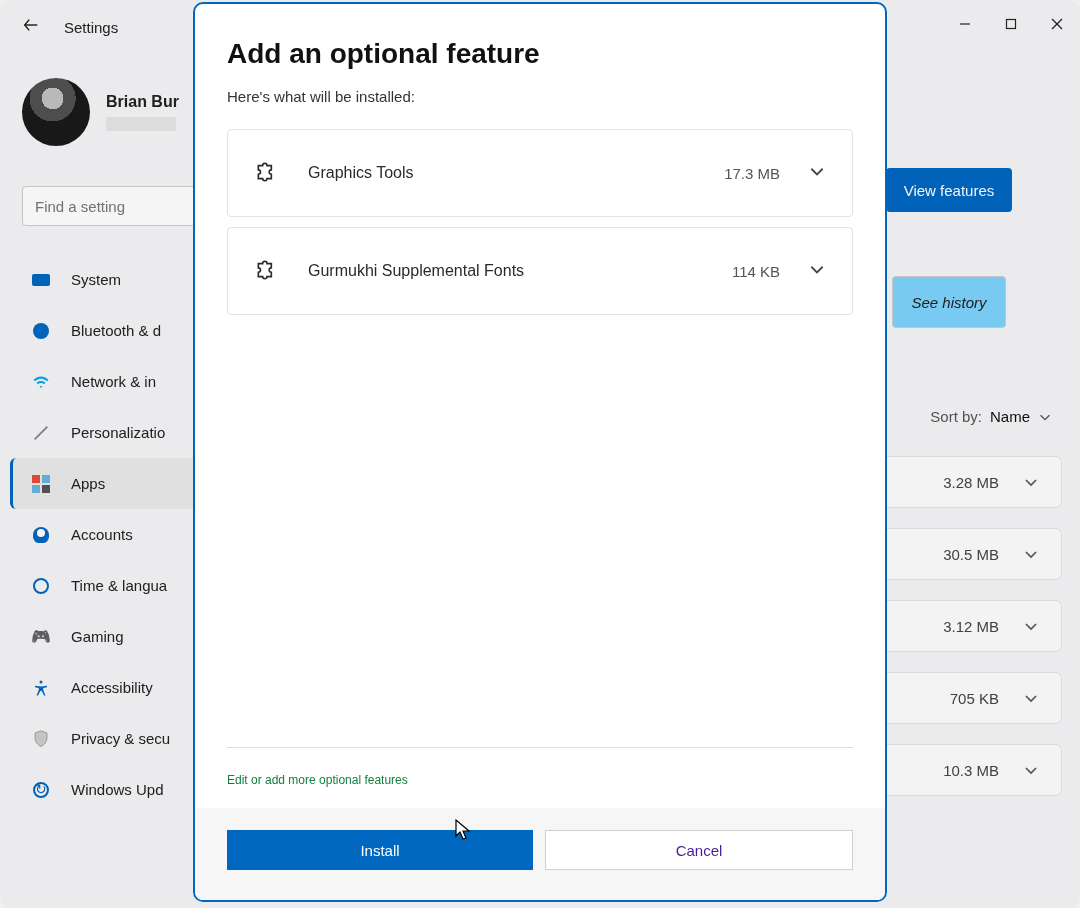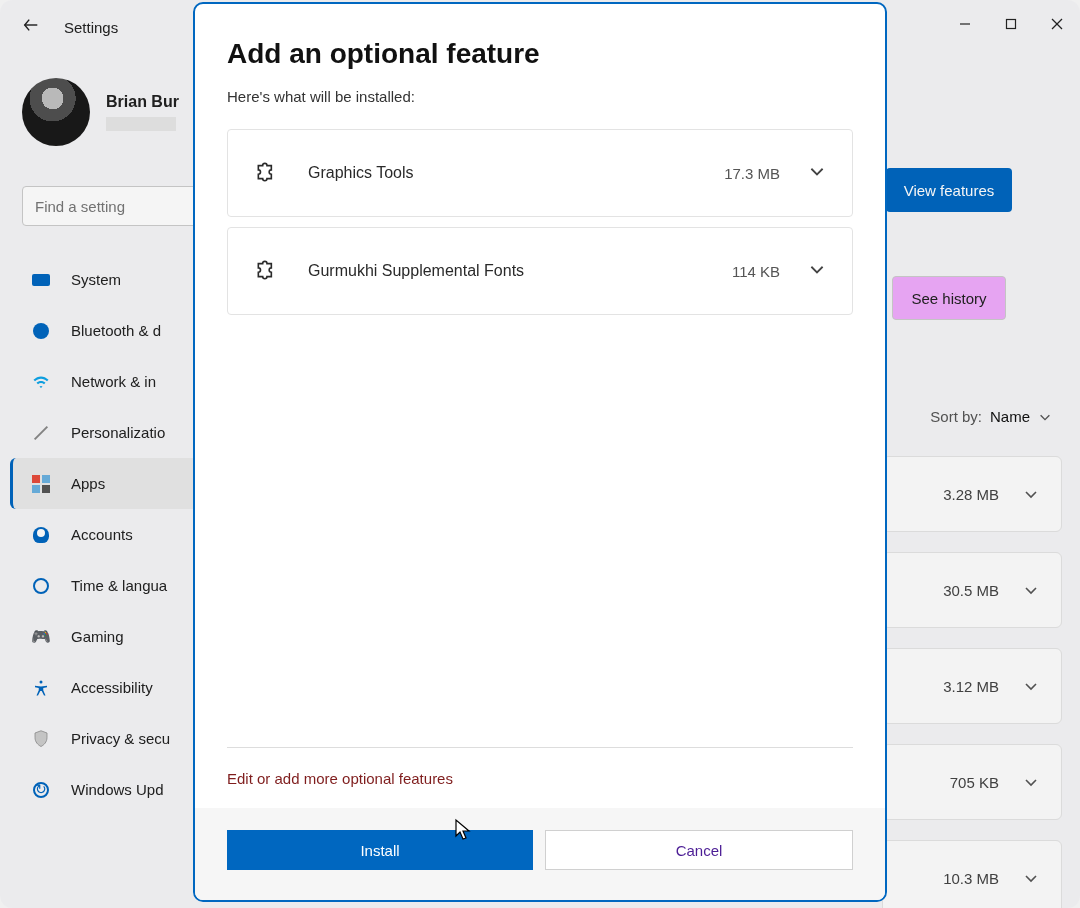--- a/index.html
+++ b/index.html
@@ -46,46 +46,46 @@
   .ic-time{width:16px;height:16px;border-radius:50%;border:2px solid #0067c0;position:relative;}
   .ic-game{color:#888;}
   .ic-access svg{width:18px;height:18px;fill:#0067c0;}
   .ic-priv svg{width:16px;height:18px;stroke:#888;fill:#ccc;stroke-width:1;}
   .ic-upd{width:16px;height:16px;border-radius:50%;border:2px solid #0067c0;position:relative;}
   .ic-upd::after{content:"↻";position:absolute;left:0;top:-3px;font-size:14px;color:#0067c0;}
 
   
   .right { position:absolute; top:168px; right:26px; width:210px; display:flex; flex-direction:column; gap:12px;align-items:center;}
   .btn-primary{background:#0067c0;color:#fff;border-radius:4px;height:44px;display:flex;align-items:center;justify-content:center;font-size:15px;padding:0 18px;}
-  .btn-outline{background:#f0abfc;border:1px solid #ccc;border-radius:4px;height:44px;display:flex;align-items:center;justify-content:center;font-size:15px;color:#222;padding:0 18px;}
+  .btn-outline{background:#7dd3fc;border:1px solid #ccc;border-radius:4px;height:52px;display:flex;align-items:center;justify-content:center;font-size:15px;color:#222;padding:0 18px;font-style:italic;}
   .sort-row{position:absolute; top:408px; right:28px; font-size:15px; color:#555; display:flex; align-items:center; gap:8px;}
   .sort-row .val{color:#111;}
   .sort-row svg{width:14px;height:14px;stroke:#555;fill:none;stroke-width:1.6;}
 
   .feat-list{position:absolute; top:456px; right:18px; width:180px; display:flex; flex-direction:column; gap:20px;}
-  .feat-row{height:76px;border:1px solid #e4e4e4;border-radius:6px;background:#fdfdfd;display:flex;align-items:center;justify-content:flex-end;gap:24px;padding:0 22px;font-size:15px;color:#444;}
+  .feat-row{height:52px;border:1px solid #e4e4e4;border-radius:6px;background:#fdfdfd;display:flex;align-items:center;justify-content:flex-end;gap:24px;padding:0 22px;font-size:15px;color:#444;}
   .feat-row svg{width:16px;height:16px;stroke:#555;fill:none;stroke-width:1.6;}
   .feat-list-tight{gap:20px;}
 
   
   .scrim{position:absolute;inset:0;background:rgba(0,0,0,0.04);border-radius:12px;pointer-events:none;}
 
   
   .dialog{position:absolute;left:193px;top:2px;width:694px;height:900px;background:#fff;border:2px solid #0067c0;border-radius:10px;display:flex;flex-direction:column;z-index:10;overflow:hidden;}
   .dlg-body{padding:34px 32px 0 32px;flex:1;display:flex;flex-direction:column;}
   .dlg-title{font-size:28px;font-weight:600;color:#111;}
   .dlg-sub{margin-top:18px;font-size:15px;color:#333;}
   .pending{margin-top:24px;display:flex;flex-direction:column;gap:10px;}
   .pend-item{border:1px solid #e3e3e3;border-radius:4px;height:88px;display:flex;align-items:center;padding:0 26px;gap:28px;}
   .pend-name{flex:1;font-size:16px;color:#2a2a2a;}
   .pend-size{font-size:15px;color:#555;}
   .pend-chev svg{width:18px;height:18px;stroke:#444;fill:none;stroke-width:1.6;}
   .puzzle svg{width:26px;height:26px;stroke:#2a2a2a;fill:none;stroke-width:1.5;}
   .dlg-foot-top{margin-top:auto;border-top:1px solid #ddd;padding-top:22px;padding-bottom:20px;}
-  .edit-link{color:#7f1d1d;font-size:15px;}
+  .edit-link{color:#15803d;font-size:12px;}
   .dlg-actions{background:#f6f6f6;padding:22px 32px 30px 32px;display:flex;gap:12px;}
   .dlg-btn{flex:1;height:40px;border-radius:0;font-size:15px;display:flex;align-items:center;justify-content:center;position:relative;}
   .dlg-btn.primary{background:#0067c0;color:#fff;}
   .dlg-btn.secondary{background:#fff;color:#4c1d95;border:1px solid #d0d0d0;}
   .cursor-img{position:absolute;left:454px;top:818px;z-index:50;}
   .cursor-img svg{width:20px;height:24px;}
 </style>
 </head>
 <body>
 

